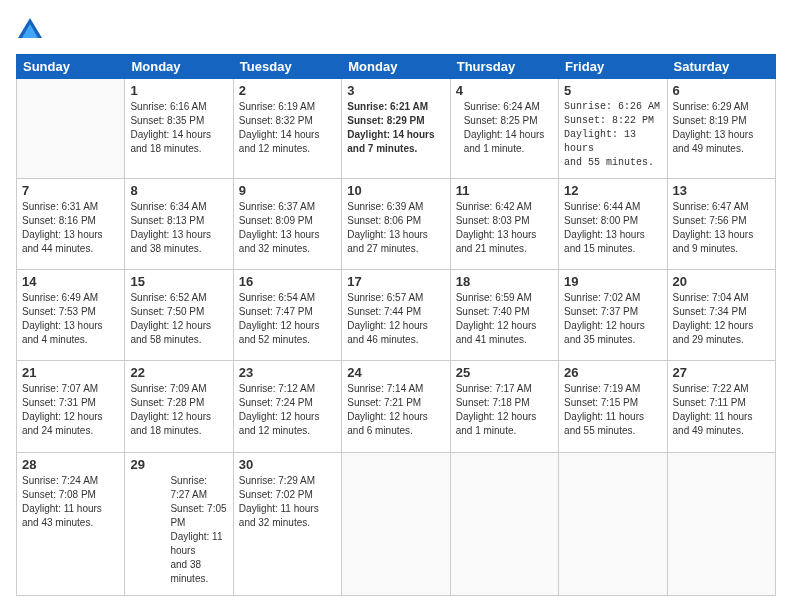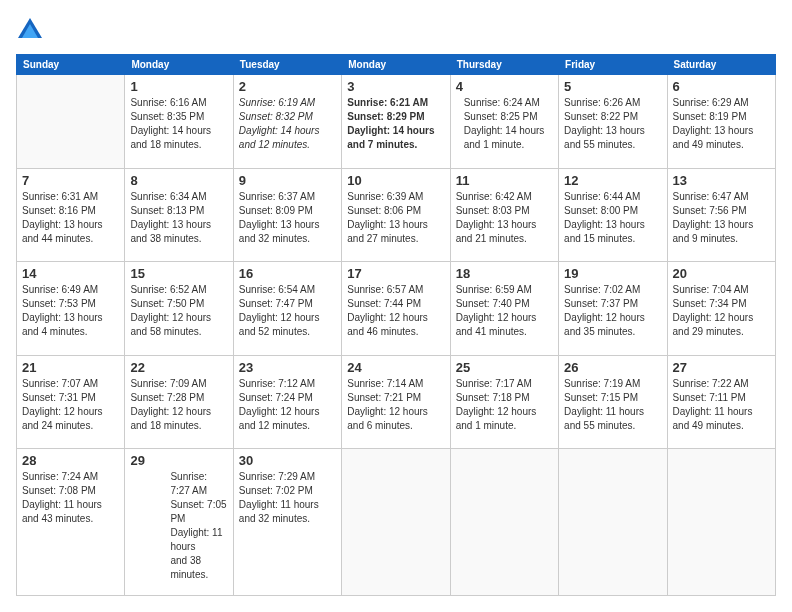--- a/index.html
+++ b/index.html
@@ -56,21 +56,21 @@
       border: 1px solid #ccc;
       border-collapse: collapse;
       width: 100%;
       table-layout: fixed;
     }
     .calendar th {
       background: #1565c0;
       color: #fff;
       text-align: left;
       padding: 4px 6px;
-      font-size: 10px;
+      font-size: 13px;
       font-weight: bold;
       border: 1px solid #1565c0;
     }
     .calendar td {
       border: 1px solid #ccc;
       vertical-align: top;
       padding: 4px 5px;
       font-size: 10px;
       color: #333;
       height: 88px;
@@ -126,42 +126,42 @@
           <td class="empty-cell"></td>
           <td>
             <span class="day-num">1</span>
             <div class="cell-info" style="white-space: pre-line;">Sunrise: 6:16 AM
 Sunset: 8:35 PM
 Daylight: 14 hours
 and 18 minutes.</div>
           </td>
           <td>
             <span class="day-num">2</span>
-            <div class="cell-info" style="white-space: pre-line; font-style: italic;">Sunrise: 6:19 AM
+            <div class="cell-info" style="white-space: pre-line;">Sunrise: 6:19 AM
 Sunset: 8:32 PM
 Daylight: 14 hours
 and 12 minutes.</div>
           </td>
           <td>
             <span class="day-num">3</span>
             <div class="cell-info" style="white-space: pre-line; font-weight: bold;">Sunrise: 6:21 AM
 Sunset: 8:29 PM
 Daylight: 14 hours
 and 7 minutes.</div>
           </td>
           <td>
             <span class="day-num">4</span>
             <div class="cell-info" style="white-space: pre-line; margin-left: 8px;">Sunrise: 6:24 AM
 Sunset: 8:25 PM
 Daylight: 14 hours
 and 1 minute.</div>
           </td>
           <td>
             <span class="day-num">5</span>
-            <div class="cell-info" style="white-space: pre-line;">Sunrise: 6:26 AM
+            <div class="cell-info" style="white-space: pre-line; font-family: Liberation Mono, monospace;">Sunrise: 6:26 AM
 Sunset: 8:22 PM
 Daylight: 13 hours
 and 55 minutes.</div>
           </td>
           <td>
             <span class="day-num">6</span>
             <div class="cell-info" style="white-space: pre-line;">Sunrise: 6:29 AM
 Sunset: 8:19 PM
 Daylight: 13 hours
 and 49 minutes.</div>

